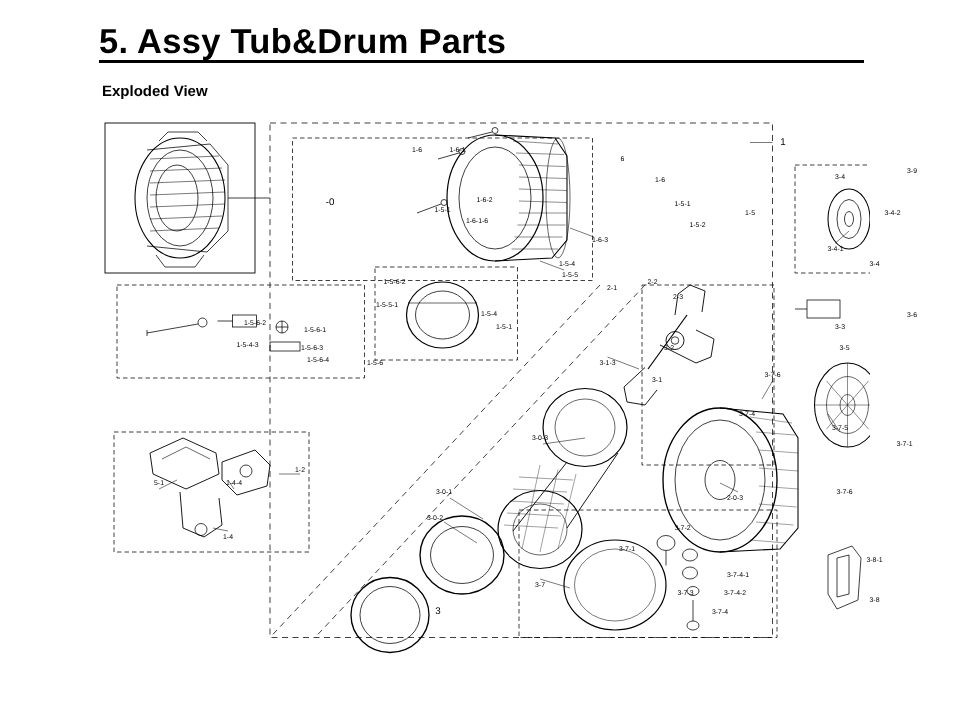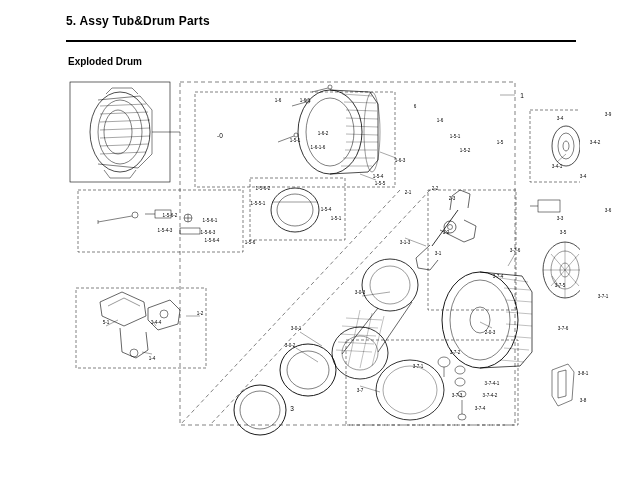--- a/index.html
+++ b/index.html
@@ -17,21 +17,21 @@
   }
   #page {
     position: relative;
     width: 640px;
     height: 480px;
   }
   .page-title {
     position: absolute;
     left: 66px;
     top: 14px;
-    font-size: 12px;
+    font-size: 23px;
     font-weight: bold;
     letter-spacing: 0.2px;
     white-space: nowrap;
   }
   .title-rule {
     position: absolute;
     left: 66px;
     top: 40px;
     width: 510px;
     height: 2px;
@@ -78,21 +78,21 @@
     font-size: 6.5px;
   }
 </style>
 </head>
 <body>
 
 <div id="page">
 
   <div class="page-title">5.  Assy Tub&amp;Drum Parts</div>
   <div class="title-rule"></div>
-  <div class="section-label">Exploded Drum</div>
+  <div class="section-label">Exploded View</div>
 
   <div class="diagram-area">
 
     <svg class="dwg" viewBox="0 0 520 370">
       <g fill="none" stroke="#000" stroke-width="0.5" stroke-dasharray="4 3">
 
         <path d="M120 12 L455 12 L455 20 L455 120 L455 240 L455 355 L215 355 L120 355 Z"></path>
       </g>
 
       <g fill="none" stroke="#000" stroke-width="0.6">

